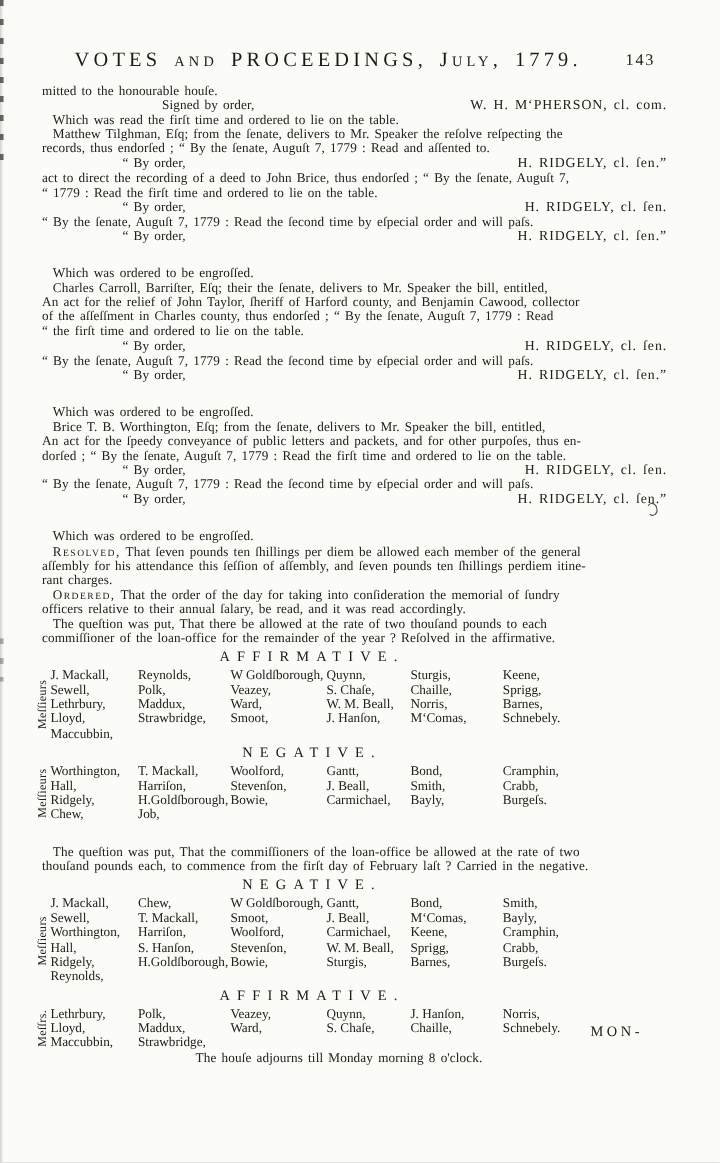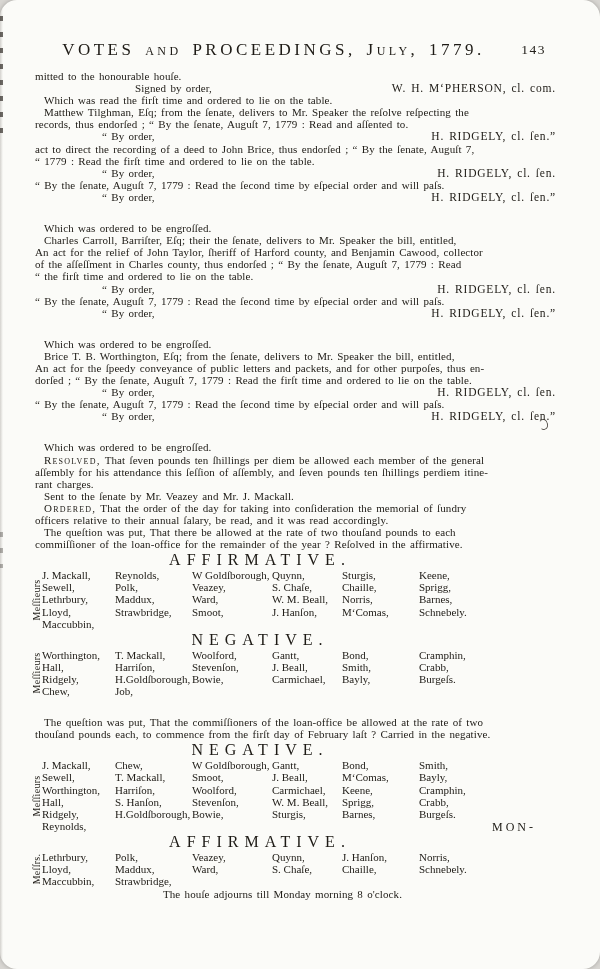--- a/index.html
+++ b/index.html
@@ -4,21 +4,20 @@
 <style>
   html,body{margin:0;padding:0;background:#d8d6d2;}
   .page{
     position:relative;
     width:600px;height:969px;
     background:#fbfbf8;
     color:#23201b;
     font-family:"Liberation Serif","DejaVu Serif",serif;
     overflow:hidden;
     box-shadow:0 0 4px rgba(0,0,0,.25);
-    border-radius:17px;
   }
   
   .edge-shade{position:absolute;left:0;top:0;width:3px;height:100%;
     background:linear-gradient(90deg,rgba(70,62,55,.22),rgba(70,62,55,0));}
   .edge-marks{position:absolute;left:0;top:0;width:3px;height:140px;
     background:repeating-linear-gradient(180deg,rgba(35,30,25,.65) 0 5px,rgba(35,30,25,0) 5px 16px);}
   .edge-marks.low{top:532px;height:36px;opacity:.5;}
 
   .content{position:absolute;left:35px;top:40px;width:535px;}
 
@@ -34,35 +33,35 @@
   .line.indent{text-indent:9px;}
   .line.sp{margin-top:19px;}
   .lead{font-variant:small-caps;letter-spacing:1.2px;}
   .byorder{display:flex;}
   .byorder .bo-left{margin-left:67px;}
   .byorder.signed .bo-left{margin-left:100px;}
   .byorder .bo-right{margin-left:auto;margin-right:14px;font-size:11.5px;letter-spacing:.8px;}
 
   .vote-heading{
     text-align:center;margin:3px 85px 3px 0;line-height:13px;
-    font-size:16px;letter-spacing:6px;white-space:nowrap;color:#1d1a15;
+    font-size:12px;letter-spacing:6px;white-space:nowrap;color:#1d1a15;
   }
   .vote-table{position:relative;margin-bottom:1px;}
   .side-label{
     position:absolute;left:1px;top:50%;
     transform:translate(-50%,-50%) rotate(-90deg);
     font-size:10px;letter-spacing:.3px;white-space:nowrap;
   }
   .vote-grid{display:grid;grid-template-columns:73px 77px 80px 70px 77px auto;padding-left:7px;}
   .vote-name{font-size:11px;line-height:12.1px;white-space:nowrap;}
 
   .center{text-align:center;padding-right:40px;}
   .center.sig{font-size:12px;letter-spacing:1px;margin-top:.5px;}
 
-  .catchword{position:absolute;top:820px;right:64px;font-size:12px;letter-spacing:3px;white-space:nowrap;}
+  .catchword{position:absolute;top:852px;right:64px;font-size:12px;letter-spacing:3px;white-space:nowrap;}
 
   .ink-blot{
     position:absolute;left:539px;top:419px;width:7px;height:9px;
     border:1.6px solid #3a352e;border-radius:50%;border-left-color:transparent;
     transform:rotate(-12deg);opacity:.85;
   }
 </style>
 </head>
 <body>
 
@@ -124,21 +123,20 @@
         </div>
         <div class="line">“ By the ſenate, Auguſt 7, 1779 : Read the ſecond time by eſpecial order and will paſs.</div>
         <div class="line byorder">
           <span class="bo-left">“ By order,</span>
           <span class="bo-right">H. RIDGELY, cl. ſen.”</span>
         </div>
         <div class="line indent sp">Which was ordered to be engroſſed.</div>
         <div class="line indent"><span class="lead">Resolved,</span> <span>That ſeven pounds ten ſhillings per diem be allowed each member of the general</span></div>
         <div class="line">aſſembly for his attendance this ſeſſion of aſſembly, and ſeven pounds ten ſhillings perdiem itine-</div>
         <div class="line">rant charges.</div>
-        <div class="line indent">Sent to the ſenate by Mr. Veazey and Mr. J. Mackall.</div>
         <div class="line indent"><span class="lead">Ordered,</span> <span>That the order of the day for taking into conſideration the memorial of ſundry</span></div>
         <div class="line">officers relative to their annual ſalary, be read, and it was read accordingly.</div>
         <div class="line indent">The queſtion was put, That there be allowed at the rate of two thouſand pounds to each</div>
         <div class="line">commiſſioner of the loan-office for the remainder of the year ?  Reſolved in the affirmative.</div>
         <div class="vote-heading">AFFIRMATIVE.</div>
         <div class="vote-table">
           <span class="side-label">Meſſieurs</span>
           <div class="vote-grid">
             <div class="vote-col">
               <div class="vote-name">J. Mackall,</div>

